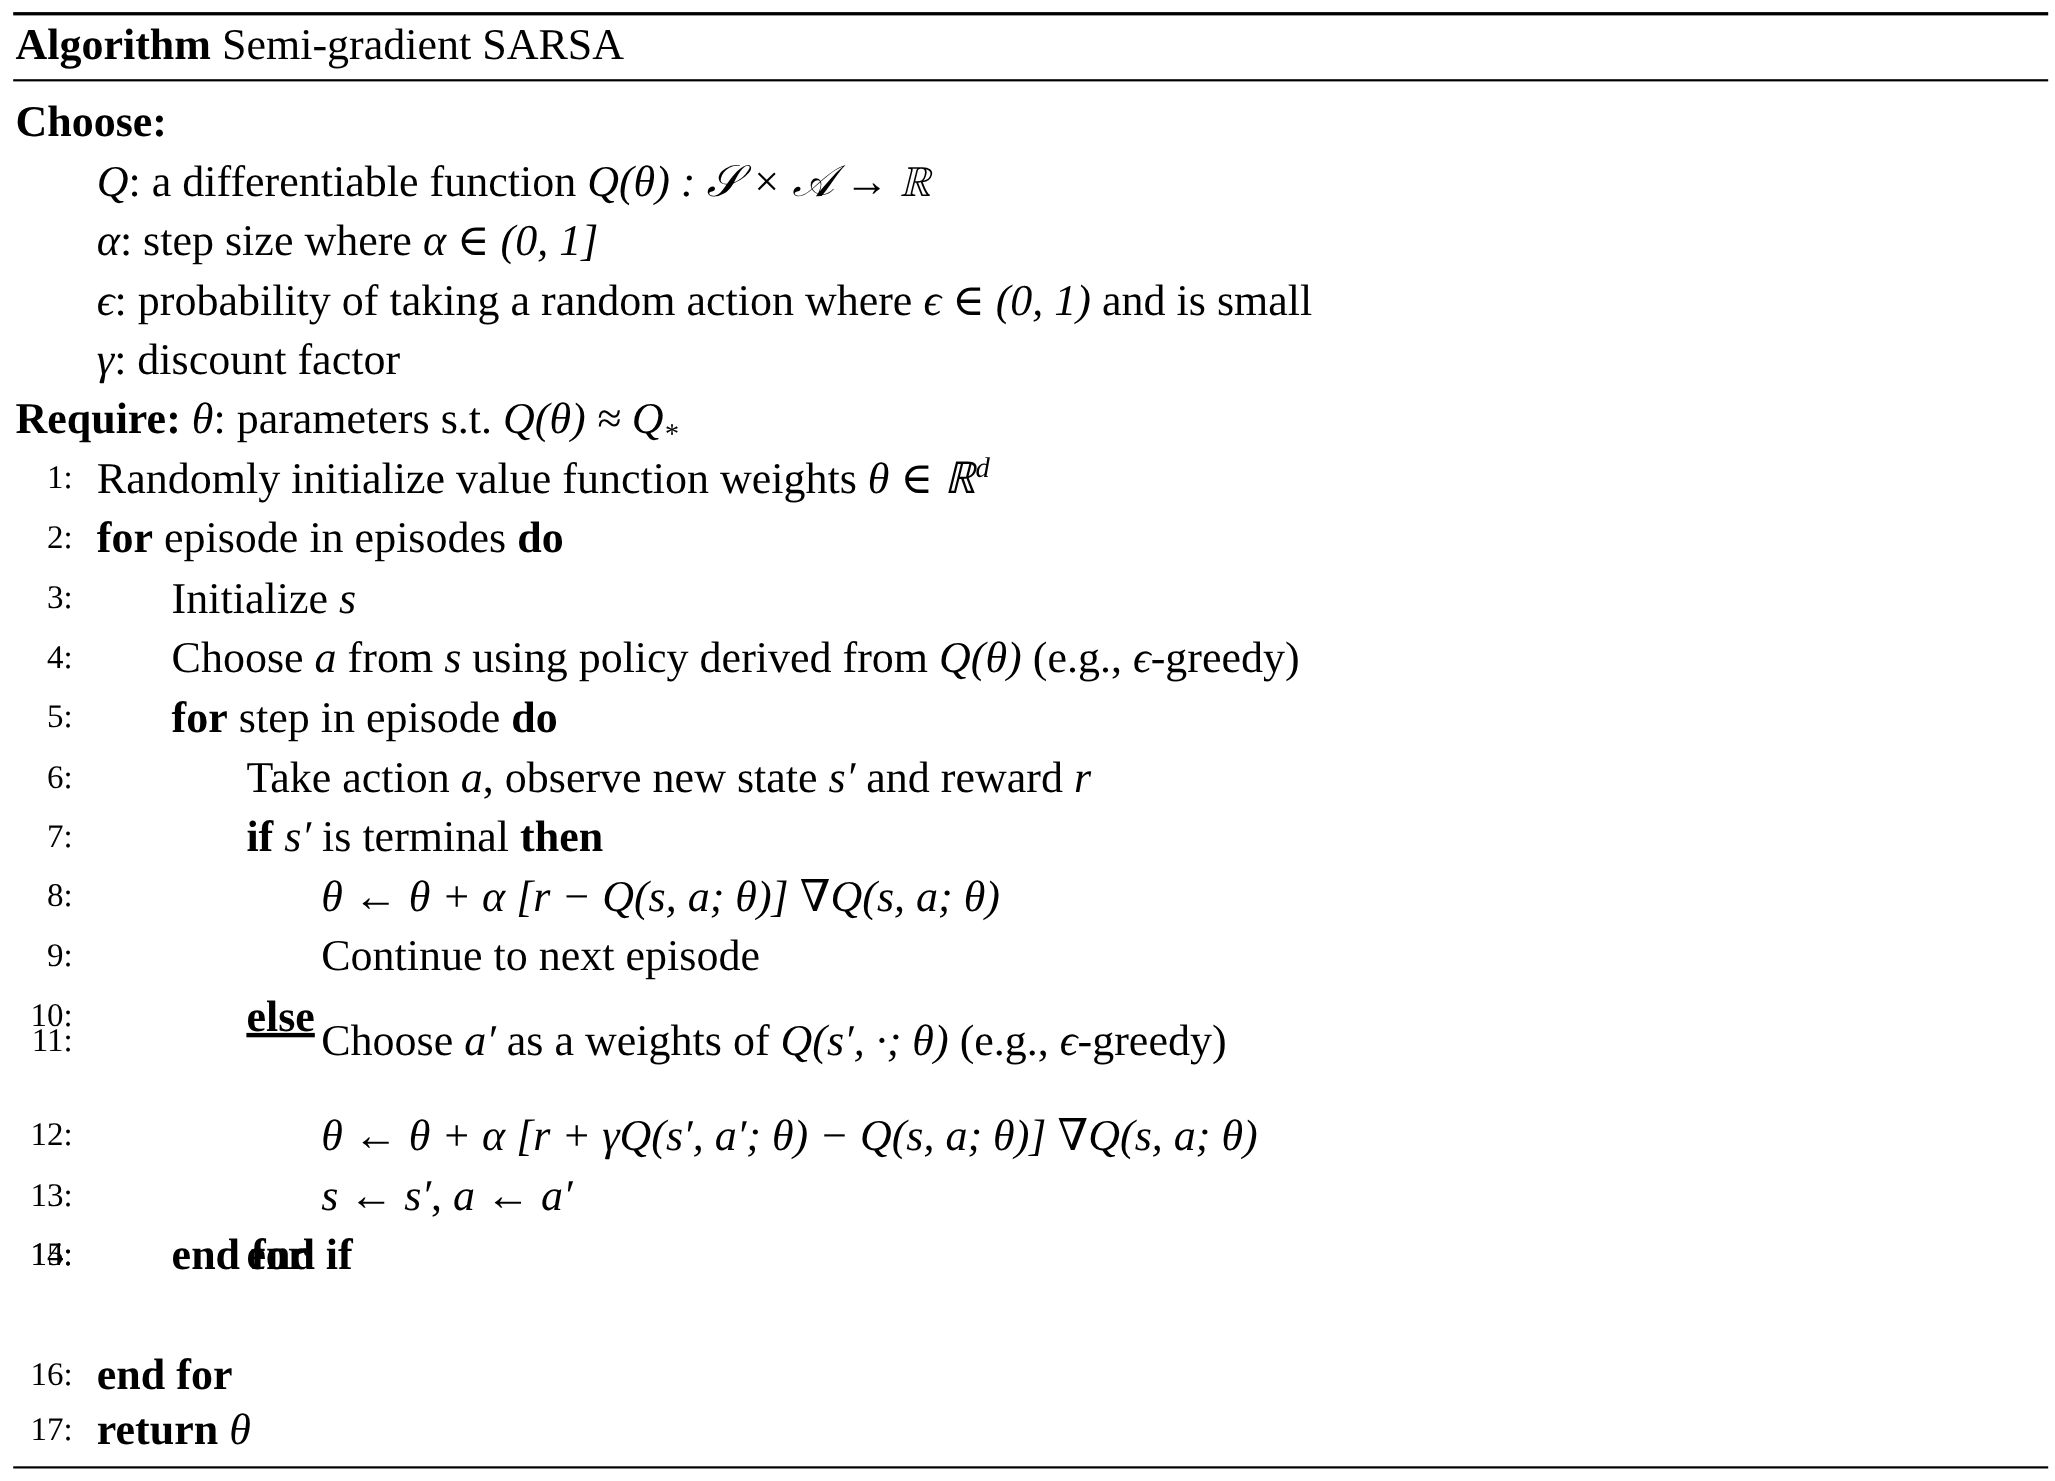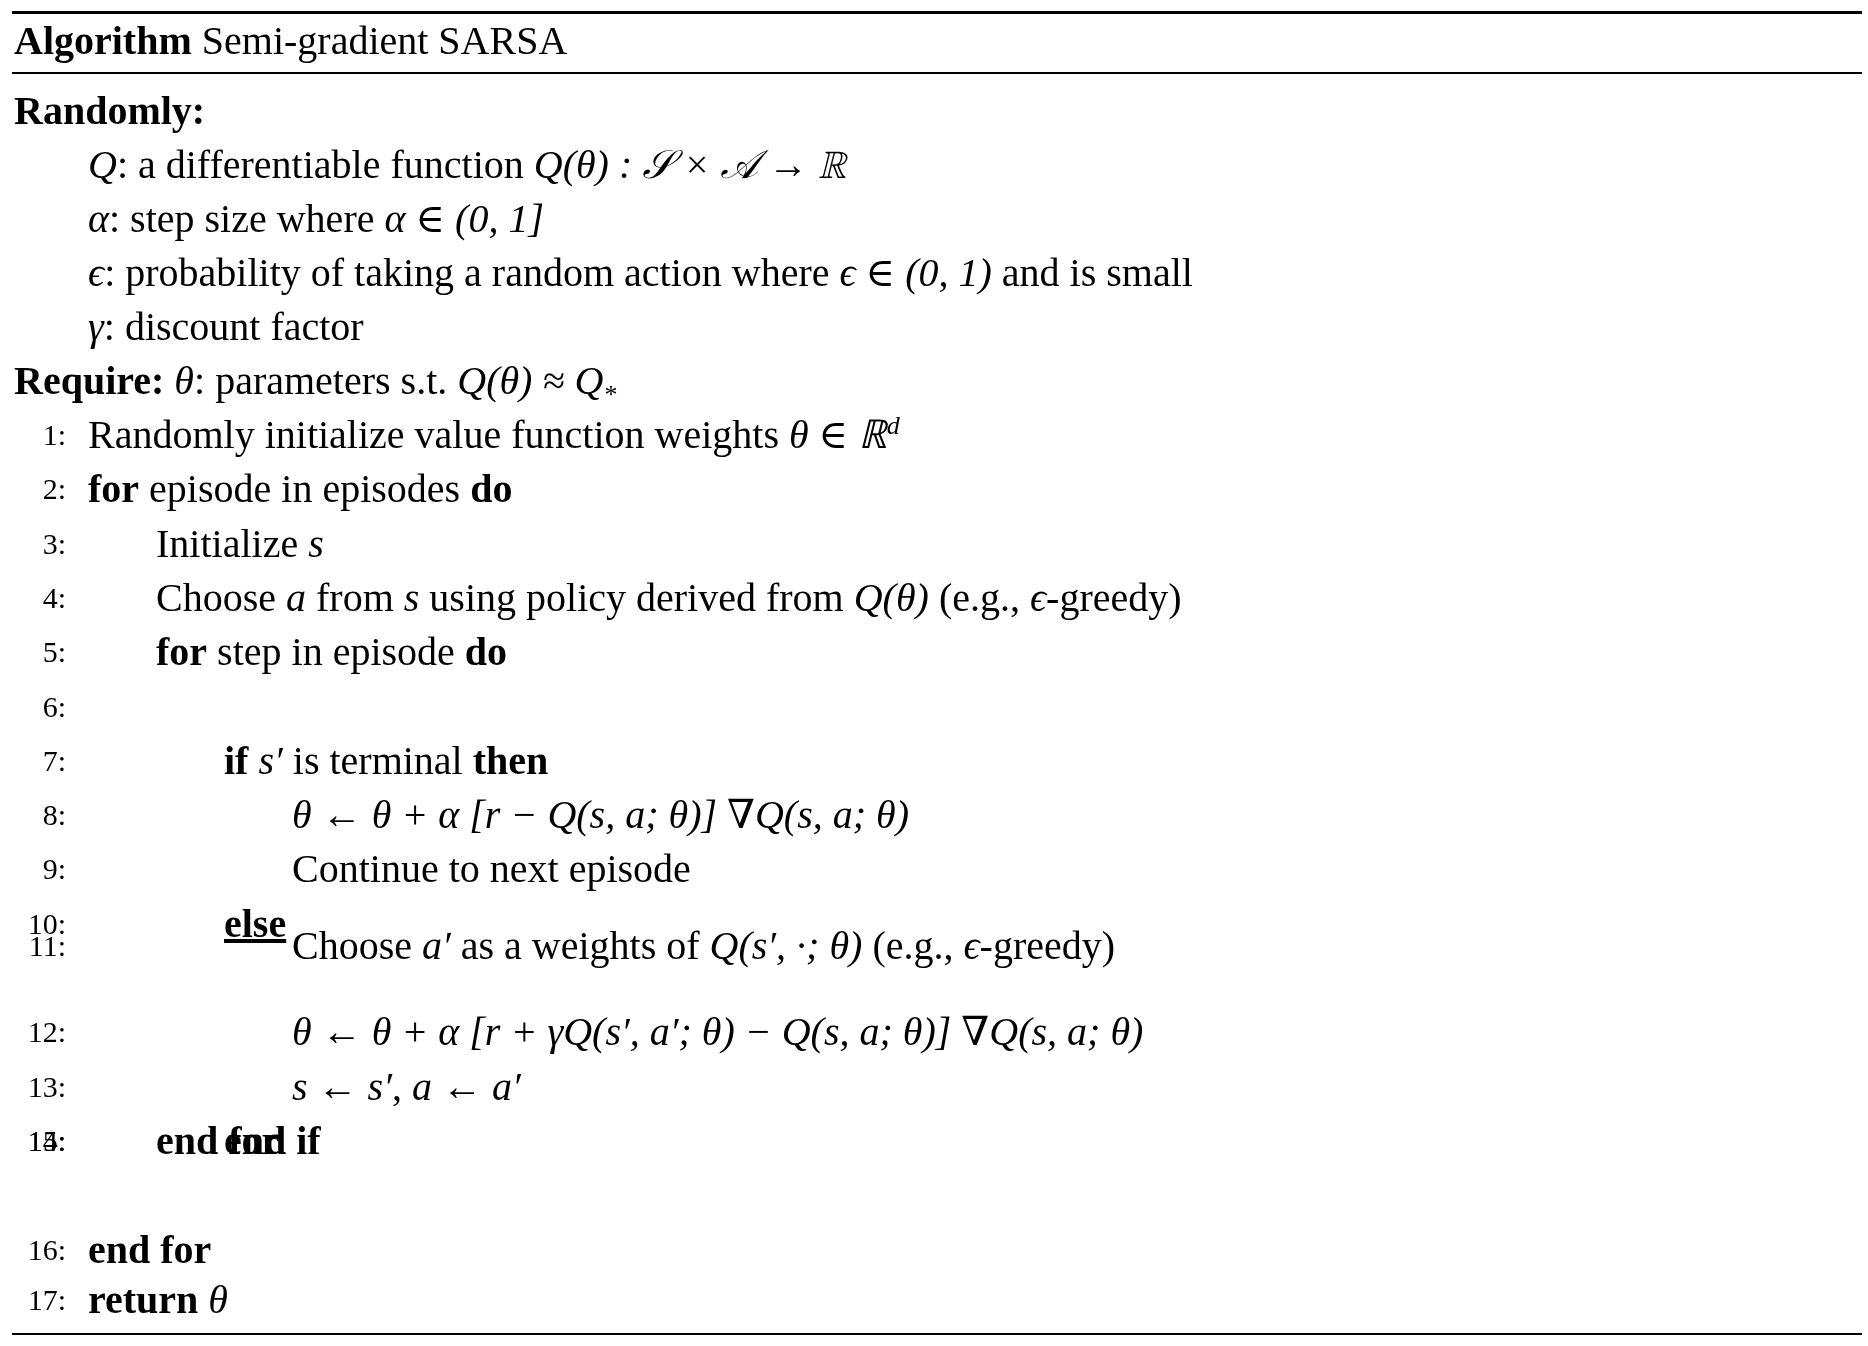--- a/index.html
+++ b/index.html
@@ -25,21 +25,21 @@
 <div class="rule rule-top"></div>
 
 <div class="line caption">
   <span class="kw">Algorithm</span>
   <span>Semi-gradient SARSA</span>
 </div>
 
 <div class="rule rule-mid"></div>
 
 <div class="line" style="top:84px;left:14px;">
-  <span class="kw">Randomly:</span>
+  <span class="kw">Choose:</span>
 </div>
 
 <div class="line" style="top:138px;left:88px;">
   <span class="m">Q</span><span>: a differentiable function </span><span class="m">Q(θ) : 𝒮 × 𝒜 → ℝ</span>
 </div>
 <div class="line" style="top:192px;left:88px;">
   <span class="m">α</span><span>: step size where </span><span class="m">α ∈ (0, 1]</span>
 </div>
 <div class="line" style="top:246px;left:88px;">
   <span class="m">ϵ</span><span>: probability of taking a random action where </span><span class="m">ϵ ∈ (0, 1)</span><span> and is small</span>
@@ -69,20 +69,21 @@
     <div class="line" style="top: 570.9px; width: 1860px;">
       <span class="num">4:</span>
       <span class="body" style="left: 156px;"><span style="white-space: pre;">Choose </span><span class="m">a</span><span style="white-space: pre;"> from </span><span class="m">s</span><span style="white-space: pre;"> using policy derived from </span><span class="m">Q(θ)</span><span style="white-space: pre;"> (e.g., </span><span class="m">ϵ</span><span style="white-space: pre;">-greedy)</span></span>
     </div>
     <div class="line" style="top: 625.2px; width: 1860px;">
       <span class="num">5:</span>
       <span class="body" style="left: 156px;"><span class="kw">for</span><span style="white-space: pre;"> step in episode </span><span class="kw">do</span></span>
     </div>
     <div class="line" style="top: 679.5px; width: 1860px;">
       <span class="num">6:</span>
+      <span class="body" style="left: 224px;"><span style="white-space: pre;">Take action </span><span class="m">a</span><span style="white-space: pre;">, observe new state </span><span class="m">s′</span><span style="white-space: pre;"> and reward </span><span class="m">r</span></span>
     </div>
     <div class="line" style="top: 733.8px; width: 1860px;">
       <span class="num">7:</span>
       <span class="body" style="left: 224px;"><span class="kw">if</span><span style="white-space: pre;"> </span><span class="m">s′</span><span style="white-space: pre;"> is terminal </span><span class="kw">then</span></span>
     </div>
     <div class="line" style="top: 788.1px; width: 1860px;">
       <span class="num">8:</span>
       <span class="body" style="left: 292px;"><span class="m">θ ← θ + α [r − Q(s, a; θ)] ∇Q(s, a; θ)</span></span>
     </div>
     <div class="line" style="top: 842.4px; width: 1860px;">

